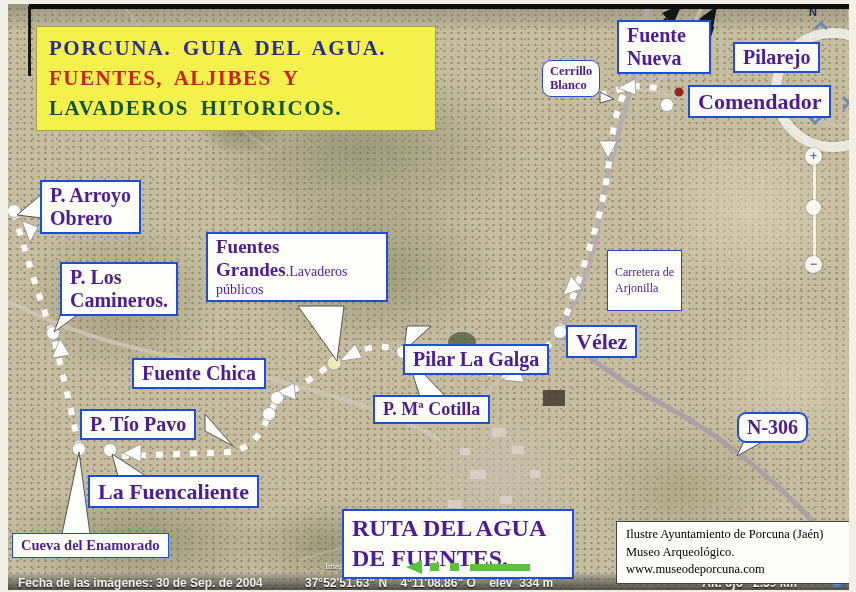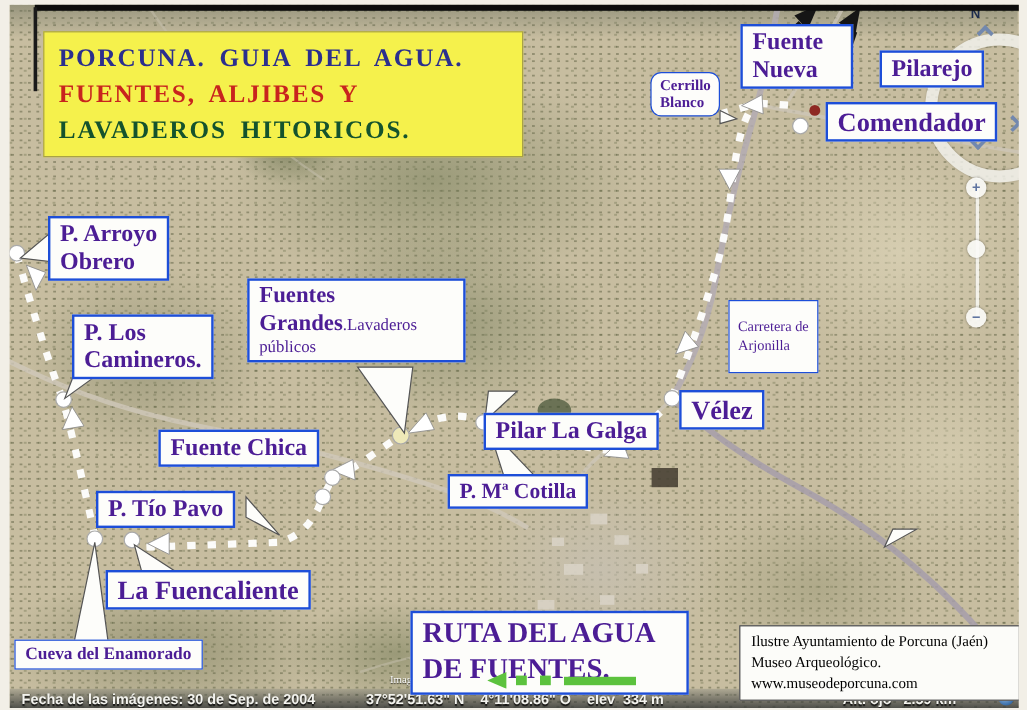--- a/index.html
+++ b/index.html
@@ -213,20 +213,21 @@
   <div class="lbl" style="left:607px;top:250px;font-size:12px;font-weight:normal;padding:14px 7px;border-width:1.5px;line-height:1.3;">
     <div>Carretera de</div>
     <div>Arjonilla</div>
   </div>
   <div class="lbl" style="left:566px;top:325px;font-size:22px;">Vélez</div>
   <div class="lbl" style="left:132px;top:358px;font-size:20px;">Fuente Chica</div>
   <div class="lbl" style="left:373px;top:395px;font-size:18px;">P. Mª Cotilla</div>
   <div class="lbl" style="left:80px;top:409px;font-size:20px;">P. Tío Pavo</div>
   <div class="lbl" style="left:88px;top:475px;font-size:22px;">La Fuencaliente</div>
   <div class="lbl" style="left:12px;top:533px;font-size:14.5px;padding:3px 8px;border-width:1.5px;">Cueva del Enamorado</div>
+  <div class="lbl round" style="left:737px;top:412px;font-size:20px;">N-306</div>
 
   <div class="lbl" style="left:342px;top:509px;width:212px;height:62px;font-size:24px;line-height:1.25;border-width:2.5px;">
     <div>RUTA DEL AGUA</div>
     <div>DE FUENTES.</div>
     <svg class="ruta-arrow" width="150" height="14" viewBox="0 0 150 14">
       <polygon points="0,7 16,0 16,14" fill="#5cc23e"></polygon>
       <rect x="24" y="3" width="9" height="8" fill="#5cc23e"></rect>
       <rect x="44" y="3" width="9" height="8" fill="#5cc23e"></rect>
       <rect x="64" y="4" width="60" height="7" fill="#5cc23e"></rect>
     </svg>

